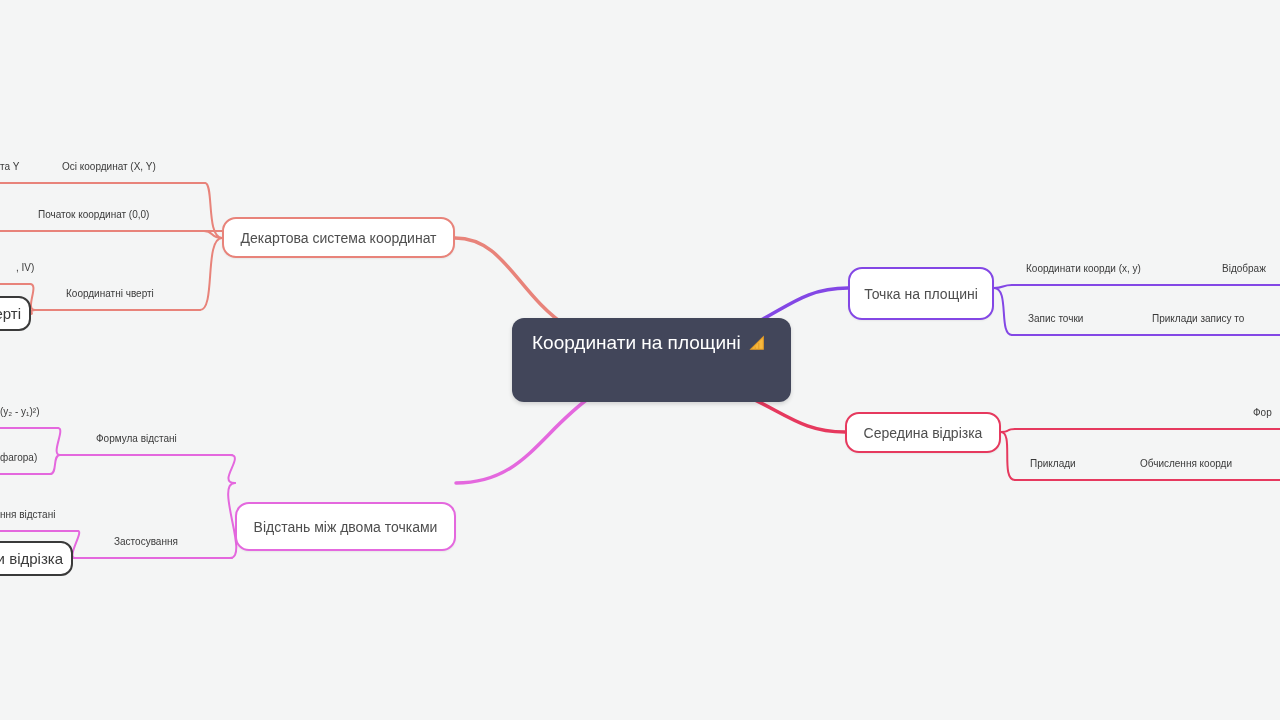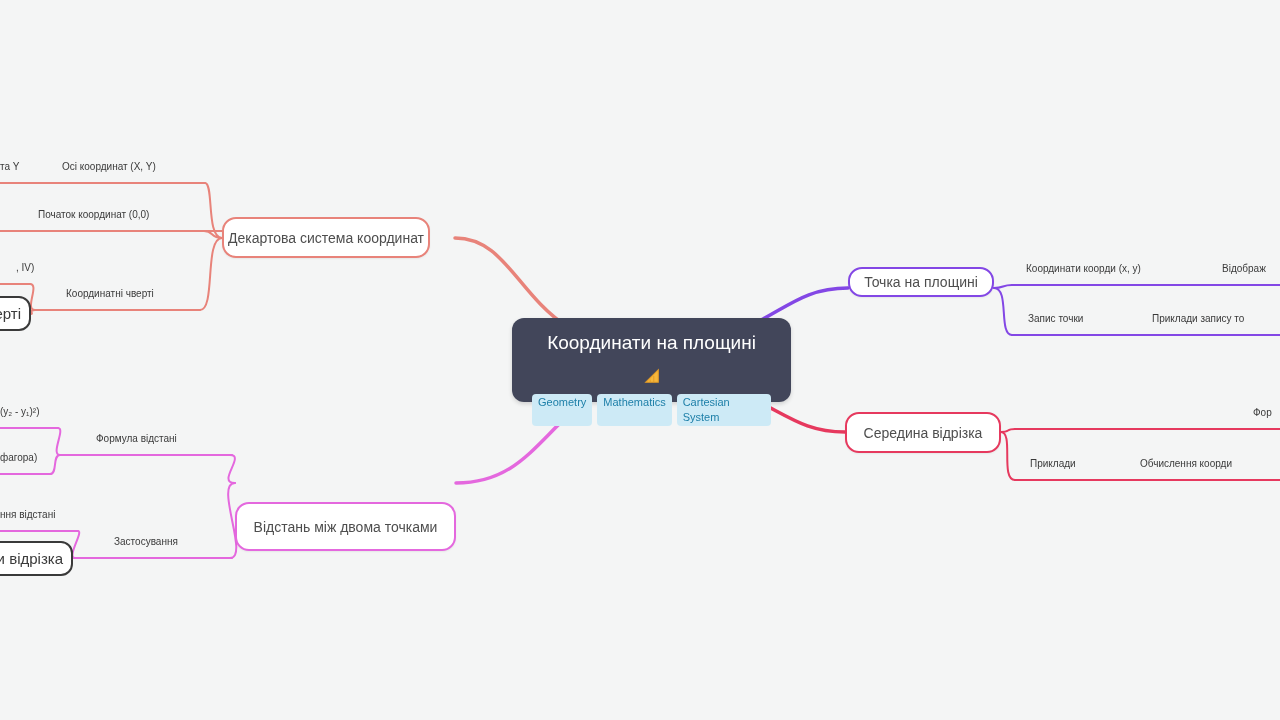--- a/index.html
+++ b/index.html
@@ -40,21 +40,21 @@
     border-radius:12px; display:flex; align-items:center; justify-content:flex-end;
     font-size:15px; color:#3a3a3a; white-space:nowrap; padding:0 8px;
   }
 
   .center-node {
     position:absolute; z-index:3; left:512px; top:318px; width:279px; height:84px;
     background: var(--root-bg, #42465a); border-radius:12px;
     color: var(--root-text, #fff); padding:14px 20px 10px;
     box-shadow:0 2px 4px rgba(0,0,0,.15);
   }
-  .center-title { font-size:19px; display:flex; align-items:center; gap:13px;flex-direction:column; }
+  .center-title { font-size:19px; display:flex; align-items:center; gap:7px; }
   .tags { display:flex; gap:5px; margin-top:9px; }
   .tag {
     background: var(--tag-bg, #cdeaf6); color: var(--tag-text, #1d7fa8);
     font-size:11px; line-height:15px; padding:1px 6px; border-radius:4px;
     border:1px solid #aederf0; border-color:#b3dcee;
   }
 </style>
 </head>
 <body>
 
@@ -119,36 +119,31 @@
   <div class="center-node">
     <div class="center-title">
       <span>Координати на площині</span>
       <span style="display:inline-flex;">
         <svg width="18" height="18" viewBox="0 0 20 20">
           <path d="M3 17 L17 17 L17 3 Z" fill="#f6b73c" stroke="#e29b26" stroke-width="1.2"></path>
           <path d="M8 17 L8 14 M12 17 L12 10" stroke="#e29b26" stroke-width="1"></path>
         </svg>
       </span>
     </div>
-    <div class="tags">
-      <span class="tag">Geometry</span>
-      <span class="tag">Mathematics</span>
-      <span class="tag">Cartesian System</span>
-    </div>
   </div>
 
-  <div class="node-box b-cart" style="left:222px; top:217px; width:208px; height:41px;">
+  <div class="node-box b-cart" style="left:222px; top:217px; width:233px; height:41px;">
     <span>Декартова система координат</span>
   </div>
 
   <div class="node-box b-dist" style="left:235px; top:462px; width:221px; height:49px;margin-top:40px;">
     <span>Відстань між двома точками</span>
   </div>
 
-  <div class="node-box b-point" style="left:848px; top:267px; width:146px; height:30px;">
+  <div class="node-box b-point" style="left:848px; top:267px; width:146px; height:53px;">
     <span>Точка на площині</span>
   </div>
 
   <div class="node-box b-mid" style="left:845px; top:412px; width:156px; height:41px;">
     <span>Середина відрізка</span>
   </div>
 
   <div class="leaf" style="left:62px; top:157px;">Осі координат (X, Y)</div>
   <div class="leaf" style="left:0px; top:157px;">та Y</div>
   <div class="leaf" style="left:38px; top:205px;">Початок координат (0,0)</div>

